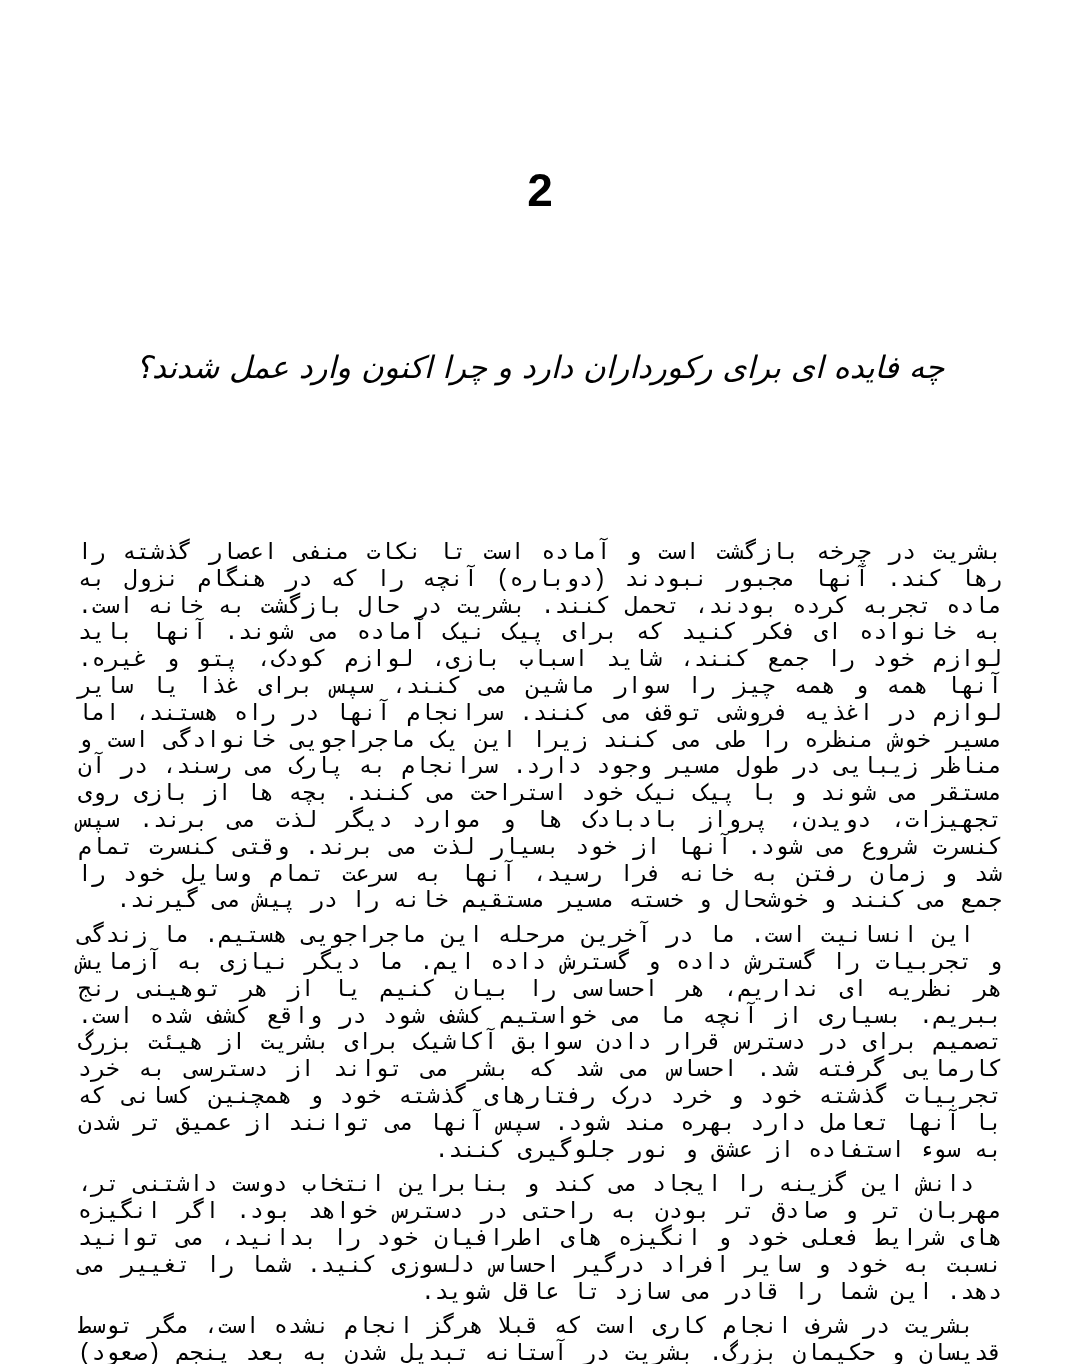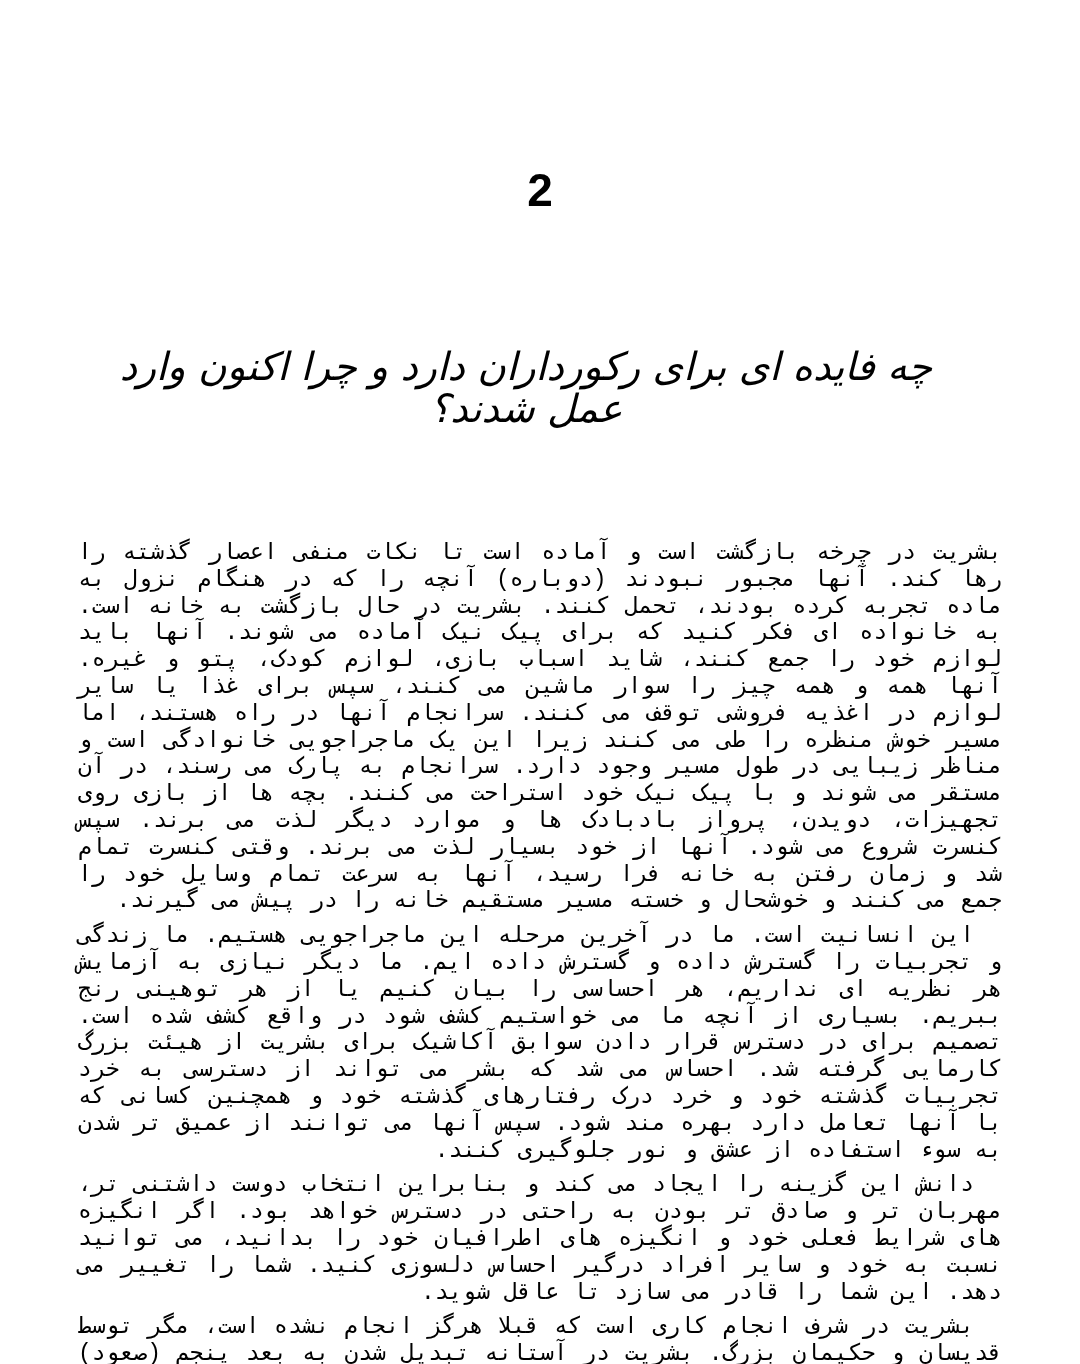--- a/index.html
+++ b/index.html
@@ -39,27 +39,27 @@
       text-align: center;
       direction: rtl;
       font-family: "DejaVu Sans", sans-serif;
       font-weight: bold;
       font-size: 40px;
       line-height: 60px;
     }
     .chapter-subtitle {
       position: absolute;
       top: 346px;
-      left: 116px;
+      left: 130px;
       width: 820px;
       text-align: center;
       direction: rtl;
       font-family: "DejaVu Sans", sans-serif;
       font-style: italic;
-      font-size: 39px;
+      font-size: 31px;
       line-height: 42px;
     }
     .body-text {
       position: absolute;
       top: 540px;
       left: 78px;
       width: 924px;
       direction: rtl;
       font-family: Liberation Mono, monospace;
       font-size: 23px;

